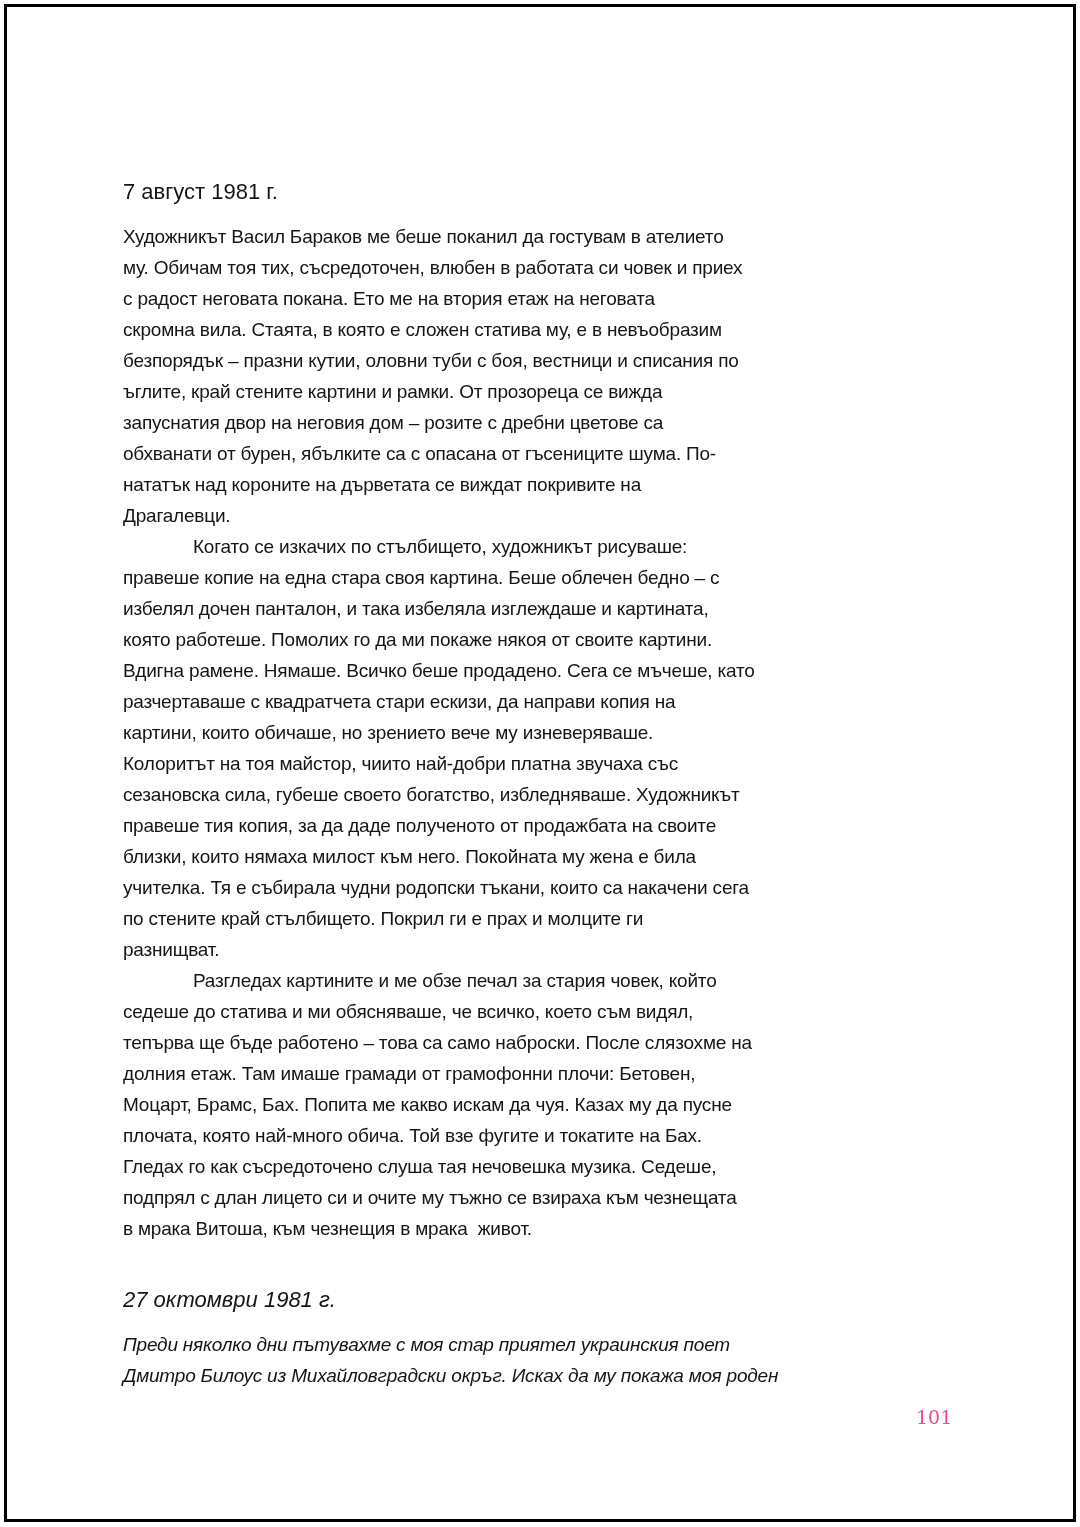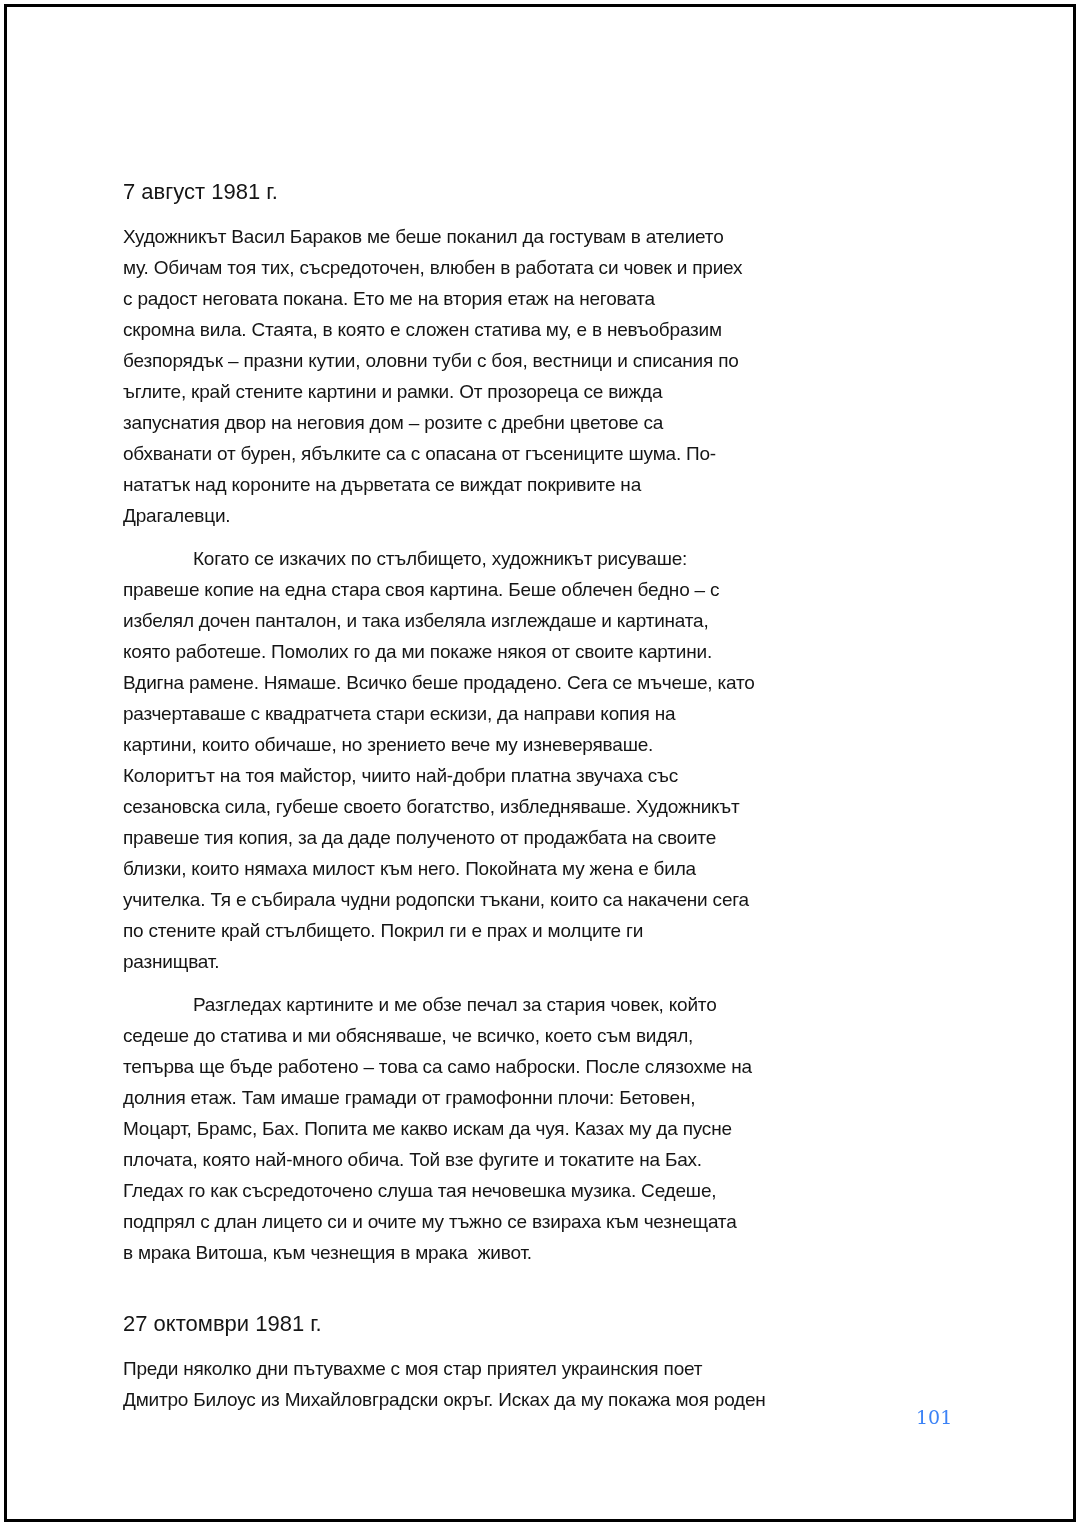--- a/index.html
+++ b/index.html
@@ -38,33 +38,33 @@
   }
   .para {
     font-size: 19px;
     line-height: 31px;
     margin: 0;
     white-space: pre-wrap;
     letter-spacing: -0.2px;
   }
   .para.indented {
     text-indent: 70px;
-    margin-top: 12px;
   }
   .entry + .entry {
     margin-top: 40px;
+    font-style: italic;
   }
   .page-number {
     position: absolute;
     left: 916px;
     top: 1405px;
     font-family: "DejaVu Serif", serif;
     font-size: 19px;
     line-height: 24px;
-    color: #3b82f6;
+    color: #ec4899;
   }
 </style>
 </head>
 <body>
 
 <div class="page-frame"></div>
 
 <div class="page-content">
 
   <div class="entry">

